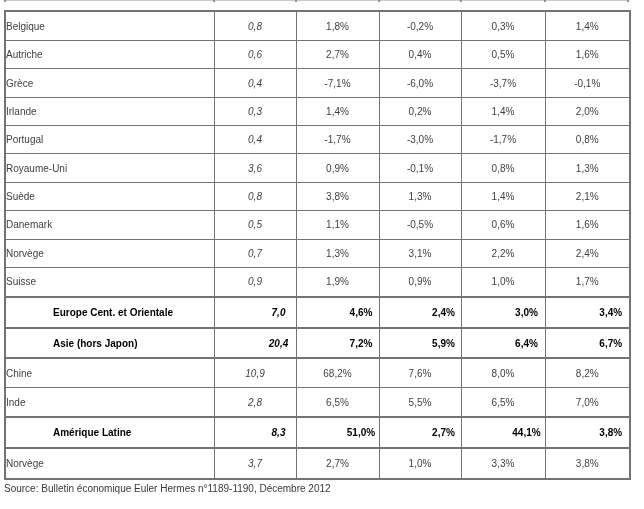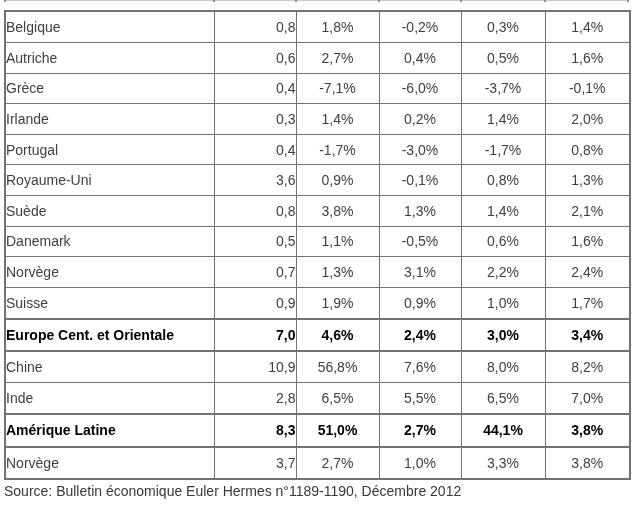--- a/index.html
+++ b/index.html
@@ -42,43 +42,44 @@
   }
   table.data {
     position: absolute;
     left: 4px;
     top: 10px;
     width: 625px;
     height: 470px;
     border-collapse: collapse;
     table-layout: fixed;
     border: 2px solid #737373;
-    font-size: 14px;
+    font-size: 10px;
     color: #404040;
   }
   table.data td {
     border: 1px solid #737373;
     padding: 0;
     white-space: nowrap;
     overflow: hidden;
   }
   td.country { text-align: left; padding-left: 7px; }
-  td.weight  { text-align: right; padding-right: 9px; }
+  td.weight  { text-align: center; padding-right: 9px; font-style: italic; }
   td.pct     { text-align: center; }
   tr.section td {
     border-top-width: 2px;
     border-bottom-width: 2px;
     font-weight: bold;
     color: #000000;
+    padding-left: 47px;
   }
   .source {
     position: absolute;
     left: 4px;
     top: 483px;
-    font-size: 14px;
+    font-size: 10px;
     color: #383838;
     white-space: nowrap;
   }
 </style>
 </head>
 <body>
 
 <div class="stage">
 
   <div class="remnant">
@@ -183,24 +184,32 @@
           <td class="pct">1,7%</td>
         </tr>
         <tr class="section">
           <td class="country">Europe Cent. et Orientale</td>
           <td class="weight">7,0</td>
           <td class="pct">4,6%</td>
           <td class="pct">2,4%</td>
           <td class="pct">3,0%</td>
           <td class="pct">3,4%</td>
         </tr>
+        <tr class="section">
+          <td class="country">Asie (hors Japon)</td>
+          <td class="weight">20,4</td>
+          <td class="pct">7,2%</td>
+          <td class="pct">5,9%</td>
+          <td class="pct">6,4%</td>
+          <td class="pct">6,7%</td>
+        </tr>
         <tr>
           <td class="country">Chine</td>
           <td class="weight">10,9</td>
-          <td class="pct">56,8%</td>
+          <td class="pct">68,2%</td>
           <td class="pct">7,6%</td>
           <td class="pct">8,0%</td>
           <td class="pct">8,2%</td>
         </tr>
         <tr>
           <td class="country">Inde</td>
           <td class="weight">2,8</td>
           <td class="pct">6,5%</td>
           <td class="pct">5,5%</td>
           <td class="pct">6,5%</td>

